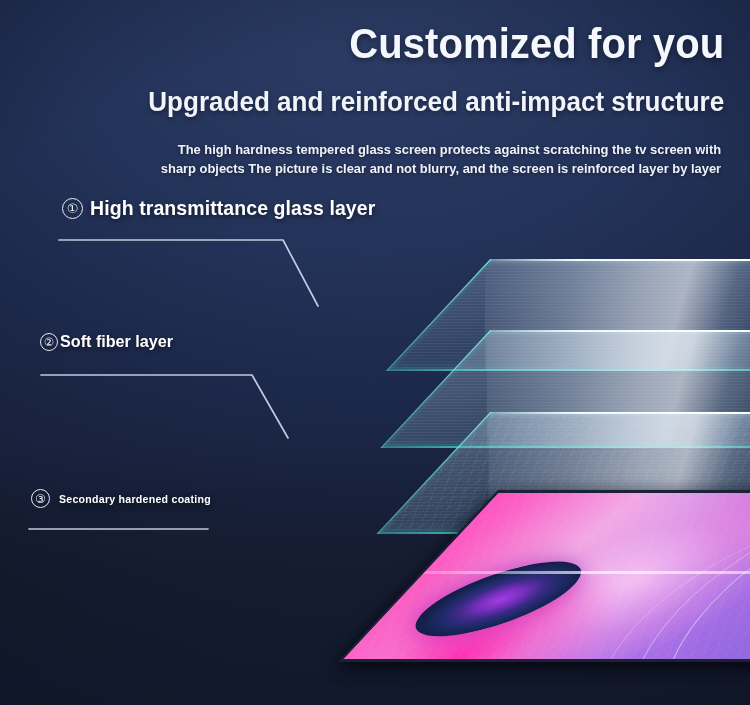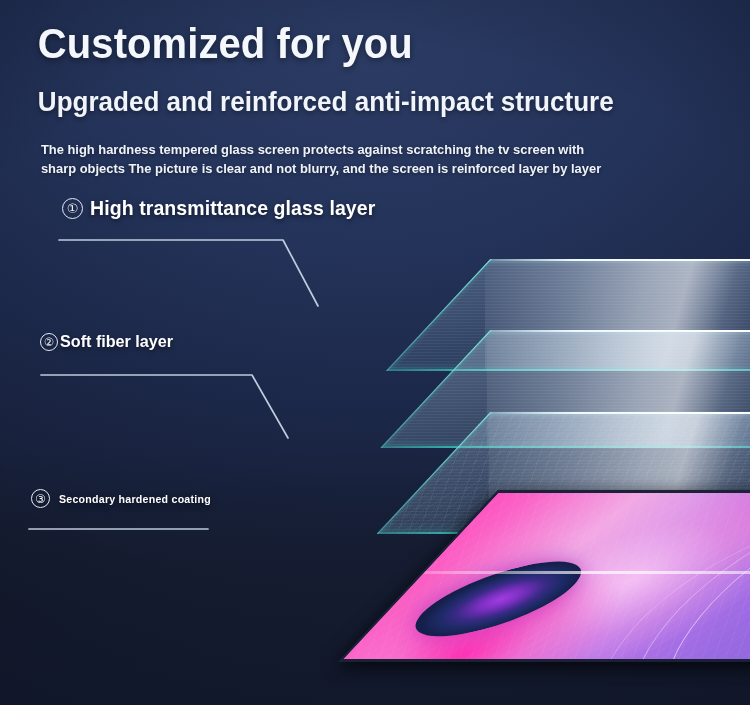--- a/index.html
+++ b/index.html
@@ -16,21 +16,21 @@
       radial-gradient(120% 85% at 50% 8%, #2b3b63 0%, #24335a 32%, #1c2849 58%, #17203a 80%, #141b2f 100%);
   }
   .bg-vig{position:absolute;inset:0;
     background:
       radial-gradient(150% 100% at 50% 45%, rgba(0,0,0,0) 38%, rgba(6,10,22,.45) 78%, rgba(4,7,16,.72) 100%);
   }
   .bg-bottom{position:absolute;left:0;right:0;bottom:0;height:260px;
     background:linear-gradient(to bottom, rgba(20,27,47,0) 0%, rgba(20,26,44,.55) 45%, #151c31 100%);}
 
   
-  .head{position:absolute;left:12px;right:0;top:0;text-align:left;z-index:40;}
+  .head{position:absolute;left:12px;right:0;top:0;text-align:right;z-index:40;}
   .title{
     margin:0;padding-top:22px;
     font-size:43px;line-height:1.02;font-weight:700;letter-spacing:.1px;
     color:#f4f7fc;transform:scaleX(.93);transform-origin:50% 50%;
     text-shadow:0 2px 7px rgba(0,0,0,.45);
   }
   .subtitle{
     margin:0;padding-top:21px;
     font-size:28px;line-height:1.04;font-weight:700;
     color:#f1f5fb;transform:scaleX(.93);transform-origin:50% 50%;

